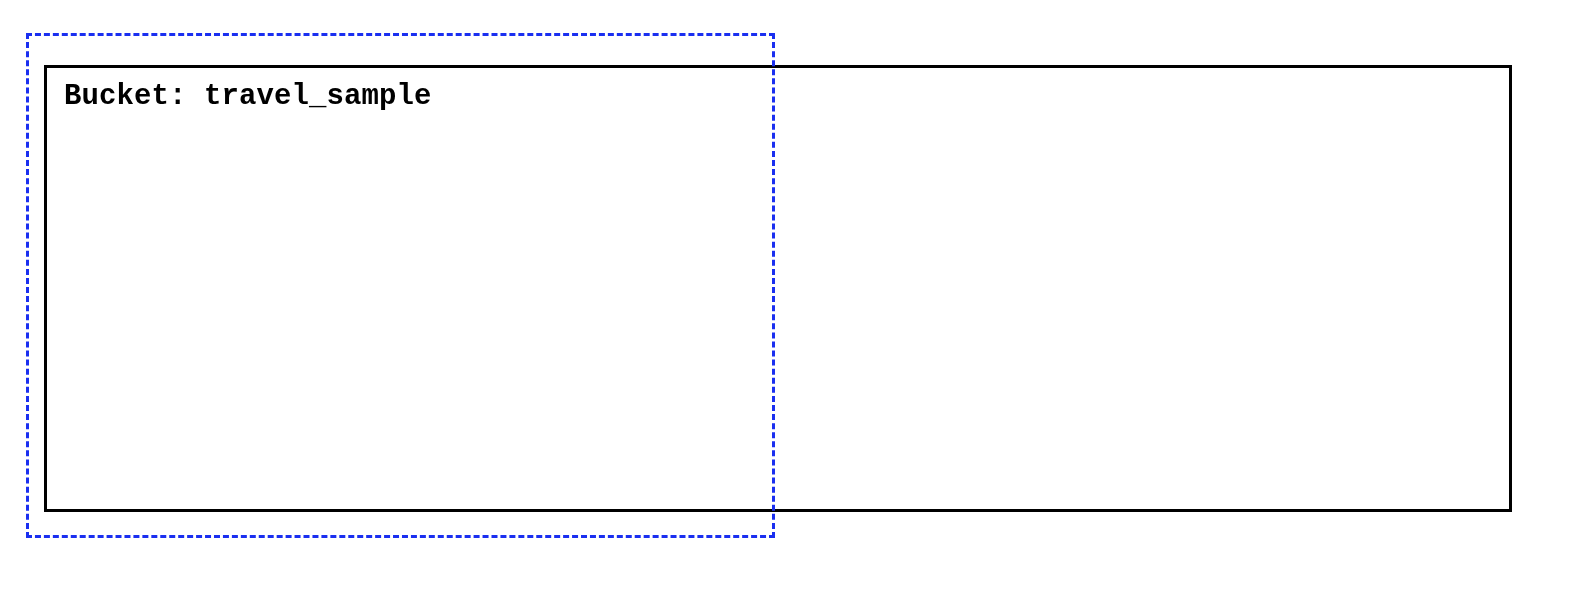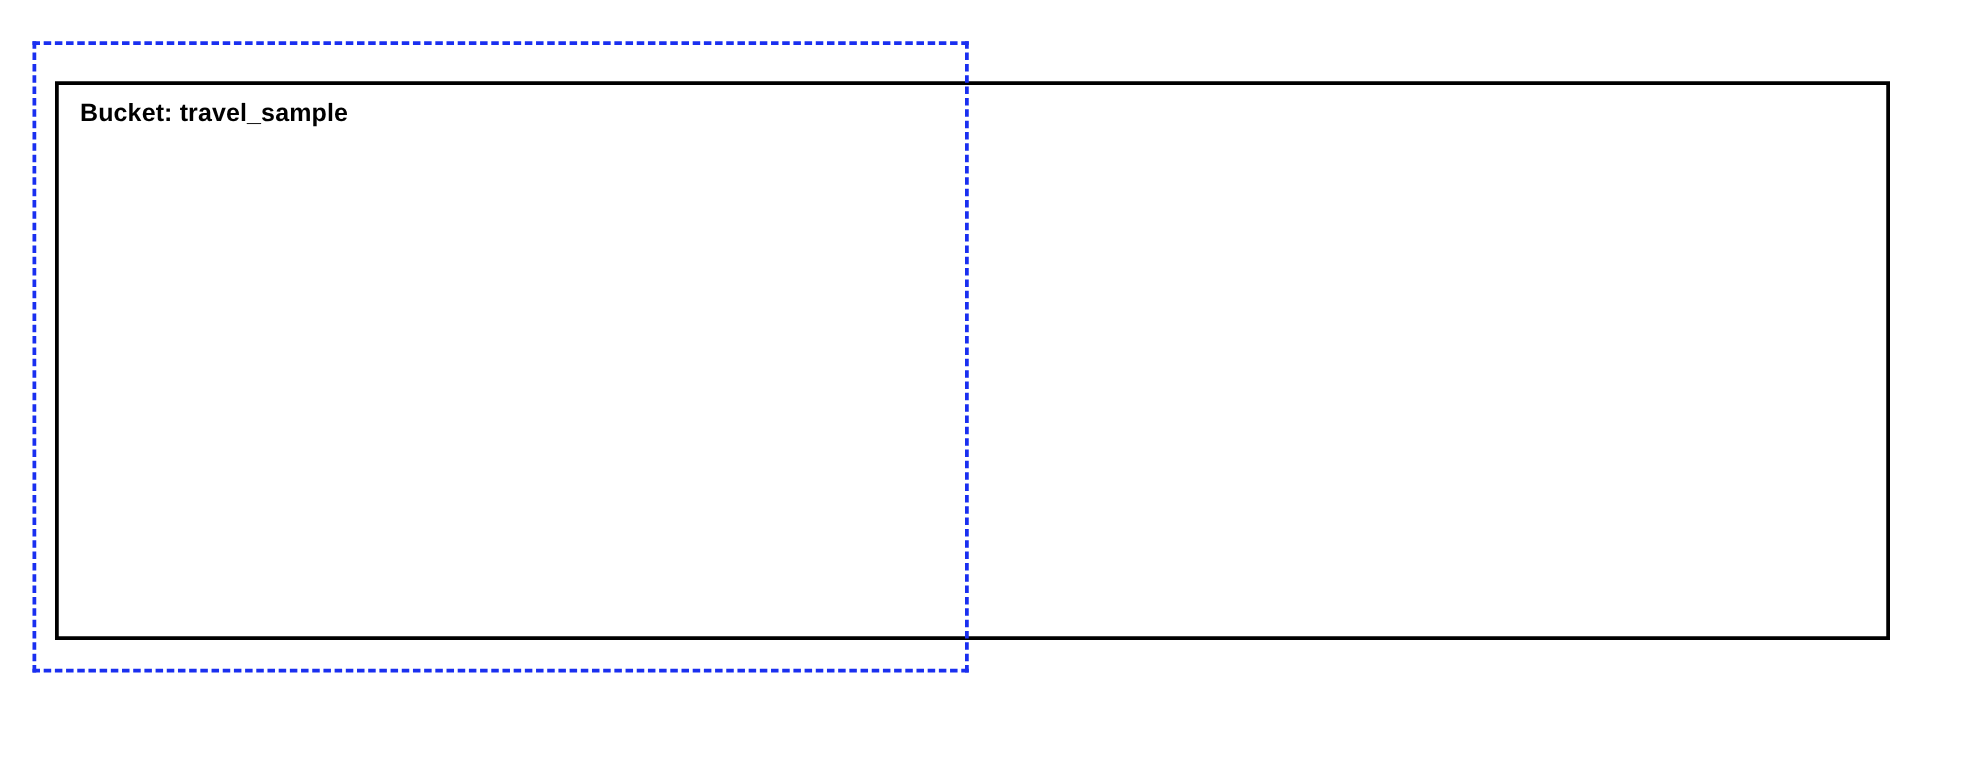--- a/index.html
+++ b/index.html
@@ -24,22 +24,22 @@
   .bucket{
     position:absolute;
     left:44px;top:65px;width:1468px;height:447px;
     border:3px solid #000000;
     background:#ffffff;
     box-sizing:border-box;
     z-index:2;
   }
   .bucket-title{
     position:absolute;left:17px;top:12px;
-    font-size:20px;font-weight:bold;color:#000;
-    letter-spacing:.1px;white-space:nowrap;
+    font-size:29px;font-weight:bold;color:#000;
+    letter-spacing:.1px;white-space:nowrap;font-family:Liberation Mono, monospace;
   }
 
   
   .scope{
     position:absolute;
     background:#d9d9d9;
     border:2px dashed #1a1a1a;
     box-sizing:border-box;
   }
   .scope-title{

